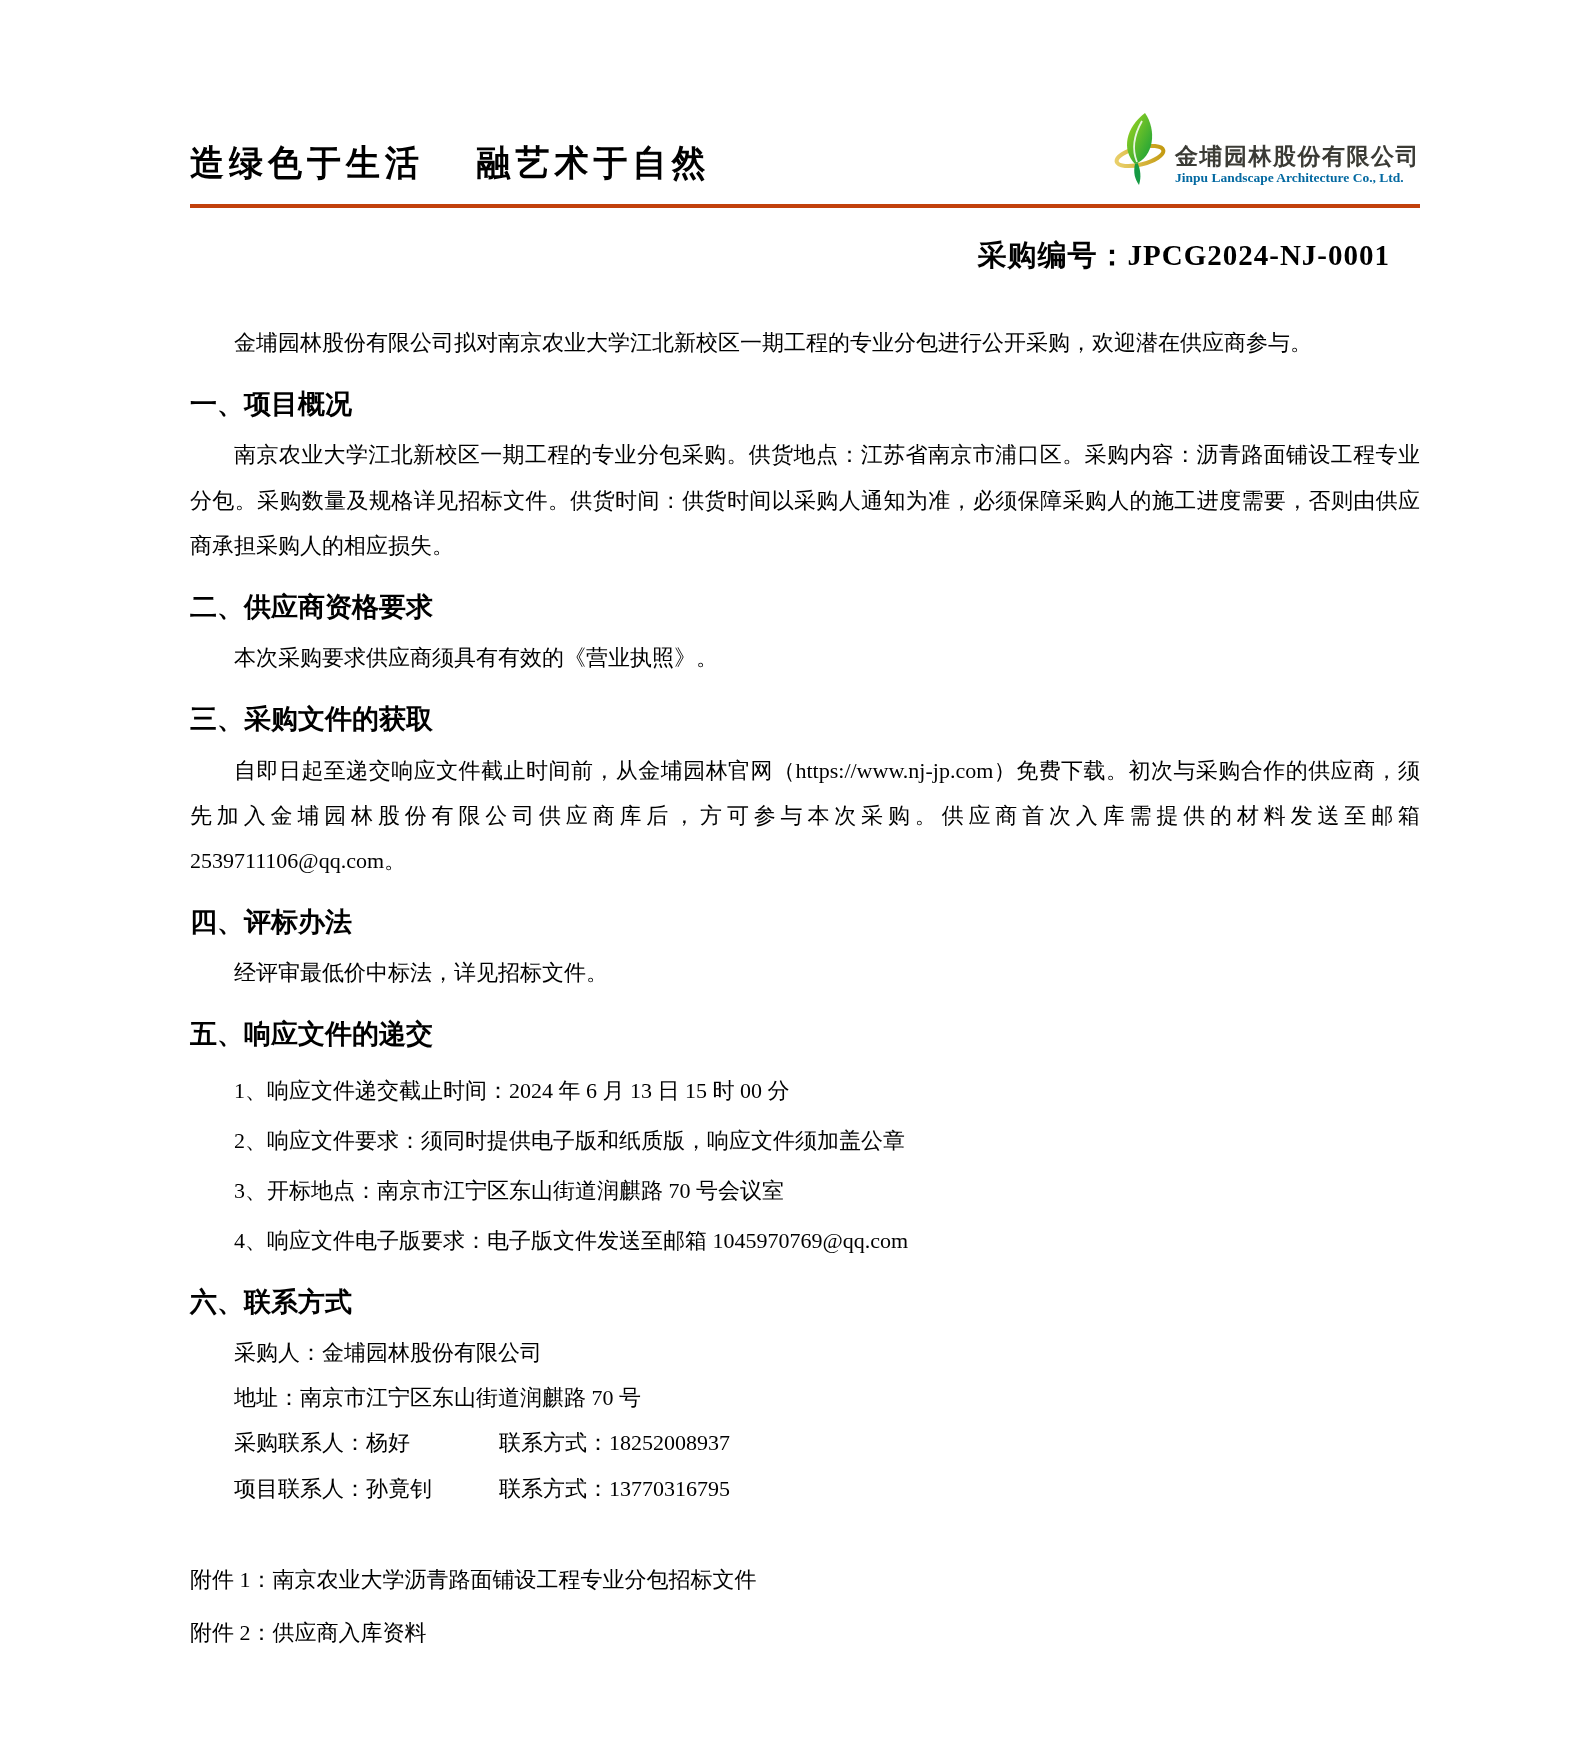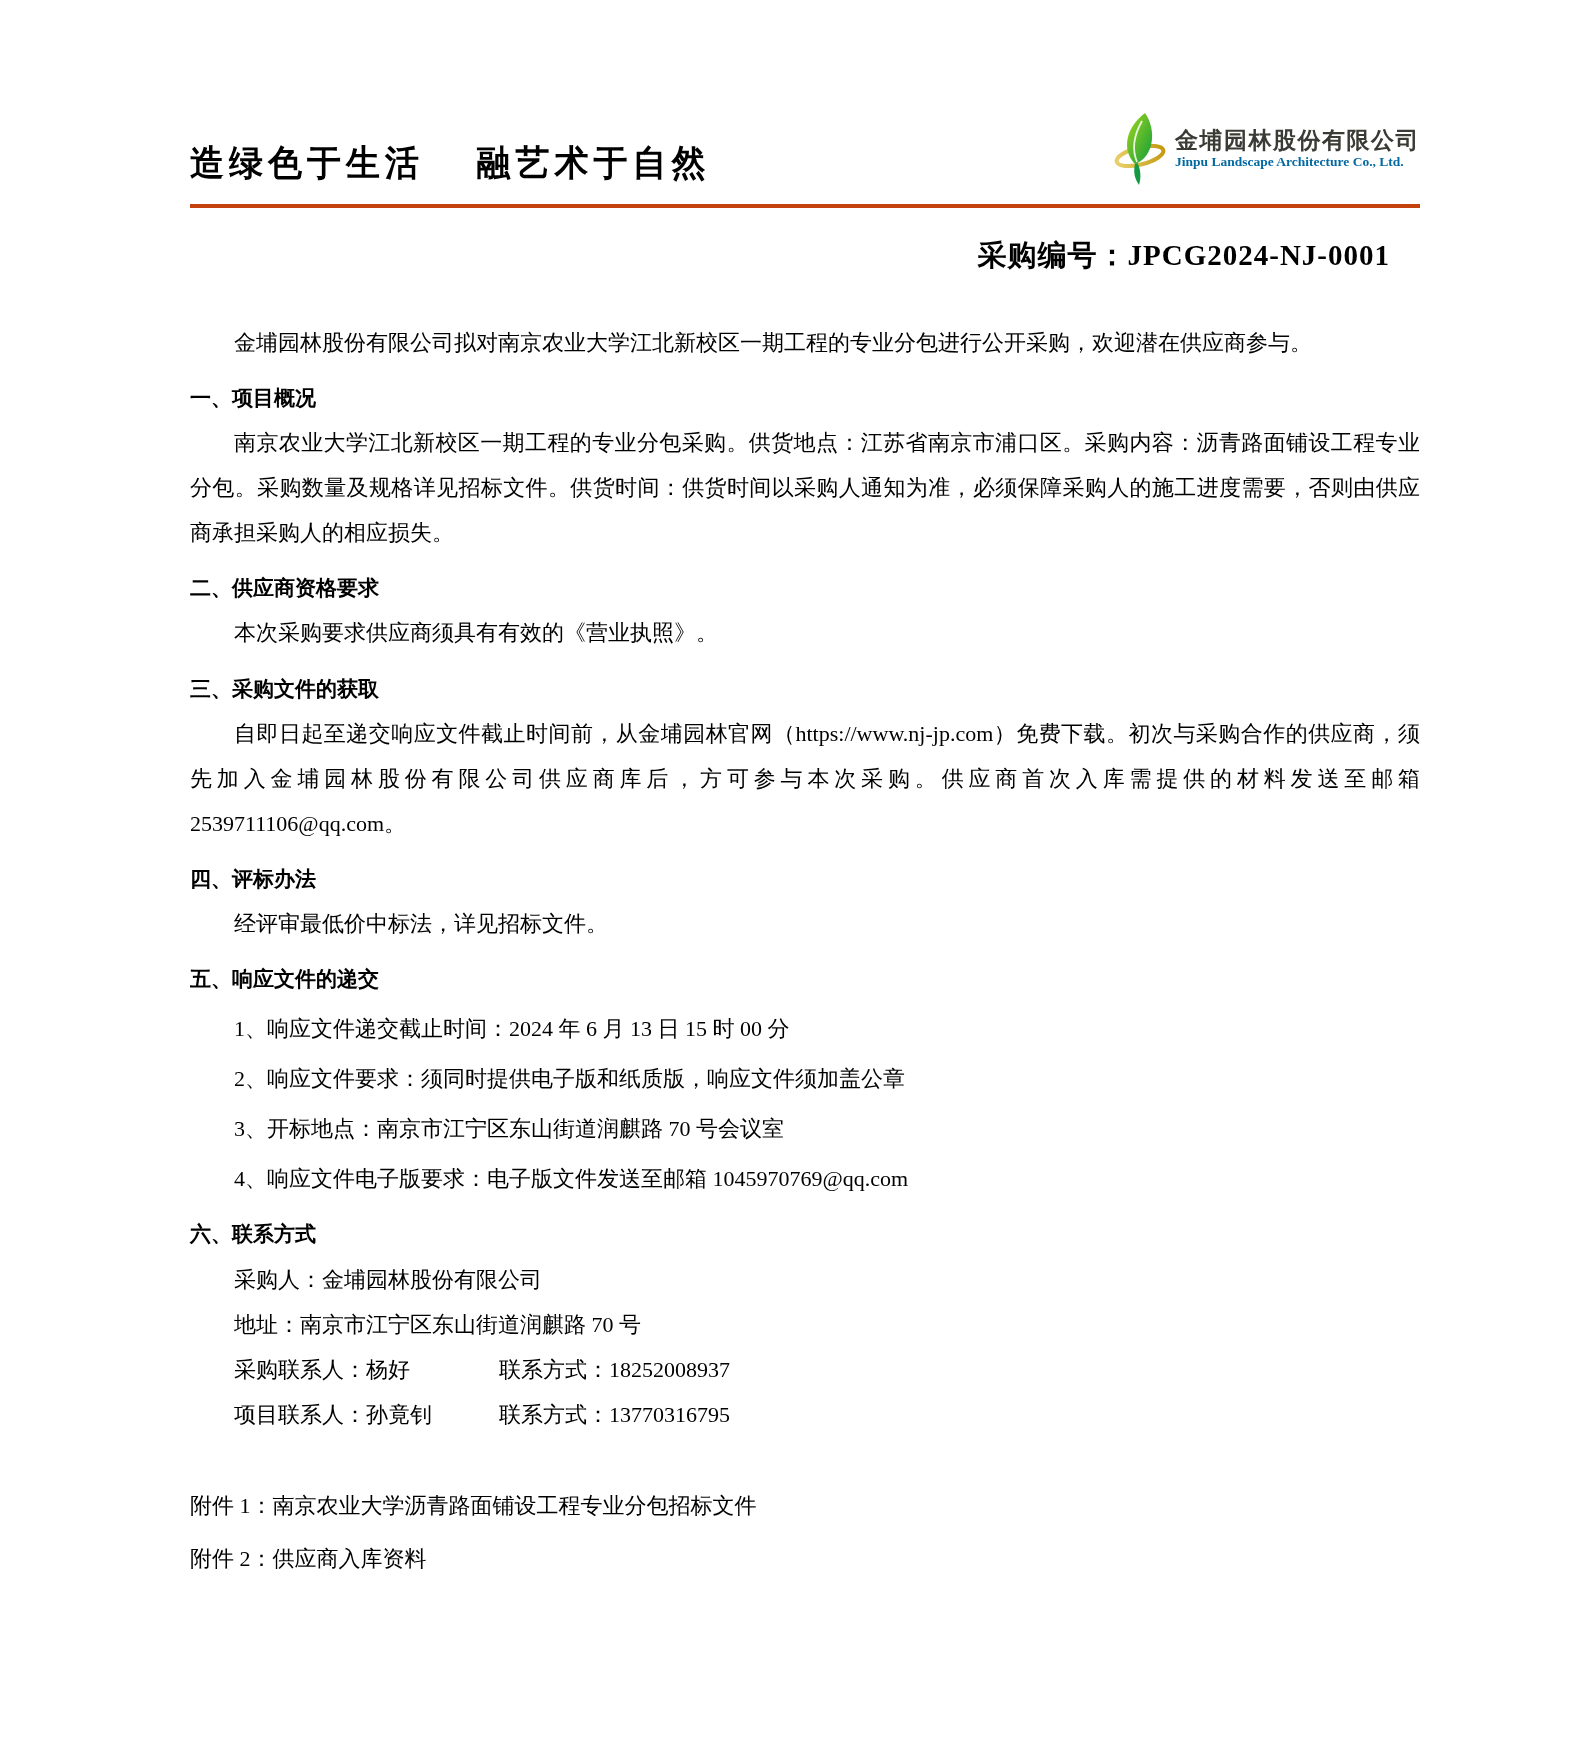--- a/index.html
+++ b/index.html
@@ -33,21 +33,21 @@
     font-weight: 900;
     font-size: 34px;
     letter-spacing: 5px;
     color: #000000;
     white-space: nowrap;
     transform: scaleY(1.05);
     padding-bottom: 2px;
   }
   .logo {
     display: flex;
-    align-items: center;
+    align-items: flex-end;
     gap: 5px;
     margin-bottom: 2px;
   }
   .logo-text { line-height: 1.1; }
   .logo-cn {
     font-family: "DejaVu Sans", "Liberation Sans", sans-serif;
     font-weight: 700;
     font-size: 23px;
     letter-spacing: 1.5px;
     color: #3b3b35;
@@ -73,21 +73,21 @@
   
   .content { margin-top: 44px; }
   .para {
     margin: 0;
     text-indent: 2em;
     text-align: justify;
     line-height: 2.05;
   }
   .sec-heading {
     margin: 12px 0 0 0;
-    font-size: 21px;
+    font-size: 27px;
     font-weight: 700;
     line-height: 2.05;
   }
   .list-item {
     padding-left: 2em;
     line-height: 2.05;
     margin-top: 5px;
   }
   .contact-line {
     margin: 0;

